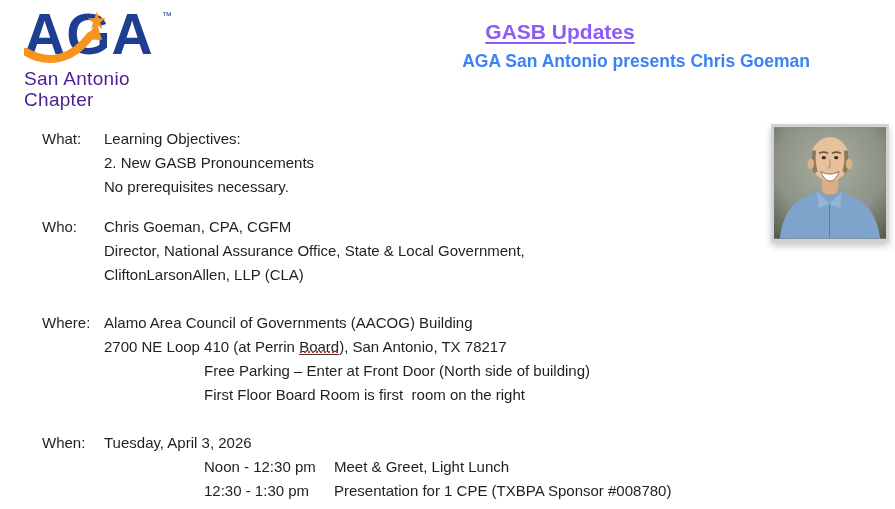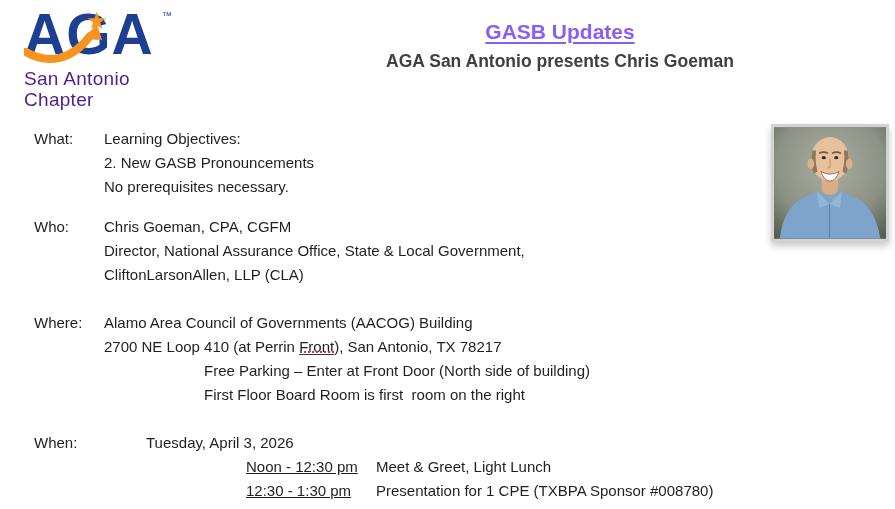--- a/index.html
+++ b/index.html
@@ -38,47 +38,48 @@
     font-weight: bold;
     color: #8b5cf6;
     text-decoration: underline;
     text-decoration-thickness: 2px;
     text-underline-offset: 3px;
   }
   .flyer-subtitle {
     margin-top: 7px;
     font-size: 17.5px;
     font-weight: bold;
-    color: #404040;
+    color: #3b82f6;
+    text-align: right;
   }
 
   
   .photo-frame {
     position: absolute;
     left: 771px;
     top: 124px;
     width: 118px;
     height: 118px;
     border: 3px solid #d2d2d2;
     box-shadow: 0 4px 7px rgba(0,0,0,0.22);
     background: #8d9286;
   }
   .photo-frame svg { display: block; width: 100%; height: 100%; }
 
   
   .section { position: absolute; left: 0; width: 770px; font-size: 15px; }
-  .section .label { position: absolute; left: 34px; top: 0; line-height: 24px; }
+  .section .label { position: absolute; left: 42px; top: 0; line-height: 24px; }
   .section .rows { margin-left: 104px; }
   .row { line-height: 24px; height: 24px; white-space: pre; }
   .row.indent { padding-left: 100px; }
-  .time { display: inline-block; width: 130px; text-decoration: underline; }
+  .time { display: inline-block; width: 130px; }
   #sec-what  { top: 127px; }
   #sec-who   { top: 215px; }
   #sec-where { top: 311px; }
-  #sec-when  { top: 431px; padding-left: 42px; }
+  #sec-when  { top: 431px; }
 
   
   .misspelled {
     position: relative;
     text-decoration: underline;
     text-decoration-color: #3a3a3a;
     text-decoration-thickness: 1px;
     text-underline-offset: 2px;
   }
   .misspelled::after {
@@ -167,21 +168,21 @@
       <div class="row">Chris Goeman, CPA, CGFM</div>
       <div class="row">Director, National Assurance Office, State &amp; Local Government,</div>
       <div class="row">CliftonLarsonAllen, LLP (CLA)</div>
     </div>
   </div>
 
   <div class="section" id="sec-where">
     <span class="label">Where:</span>
     <div class="rows">
       <div class="row">Alamo Area Council of Governments (AACOG) Building</div>
-      <div class="row"><span>2700 NE Loop 410 (at Perrin </span><span class="misspelled">Front</span><span>), San Antonio, TX 78217</span></div>
+      <div class="row"><span>2700 NE Loop 410 (at Perrin </span><span class="misspelled">Board</span><span>), San Antonio, TX 78217</span></div>
       <div class="row indent">Free Parking – Enter at Front Door (North side of building)</div>
       <div class="row indent">First Floor Board Room is first  room on the right</div>
     </div>
   </div>
 
   <div class="section" id="sec-when">
     <span class="label">When:</span>
     <div class="rows">
       <div class="row">Tuesday, April 3, 2026</div>
       <div class="row indent"><span class="time">Noon - 12:30 pm</span><span>Meet &amp; Greet, Light Lunch</span></div>

